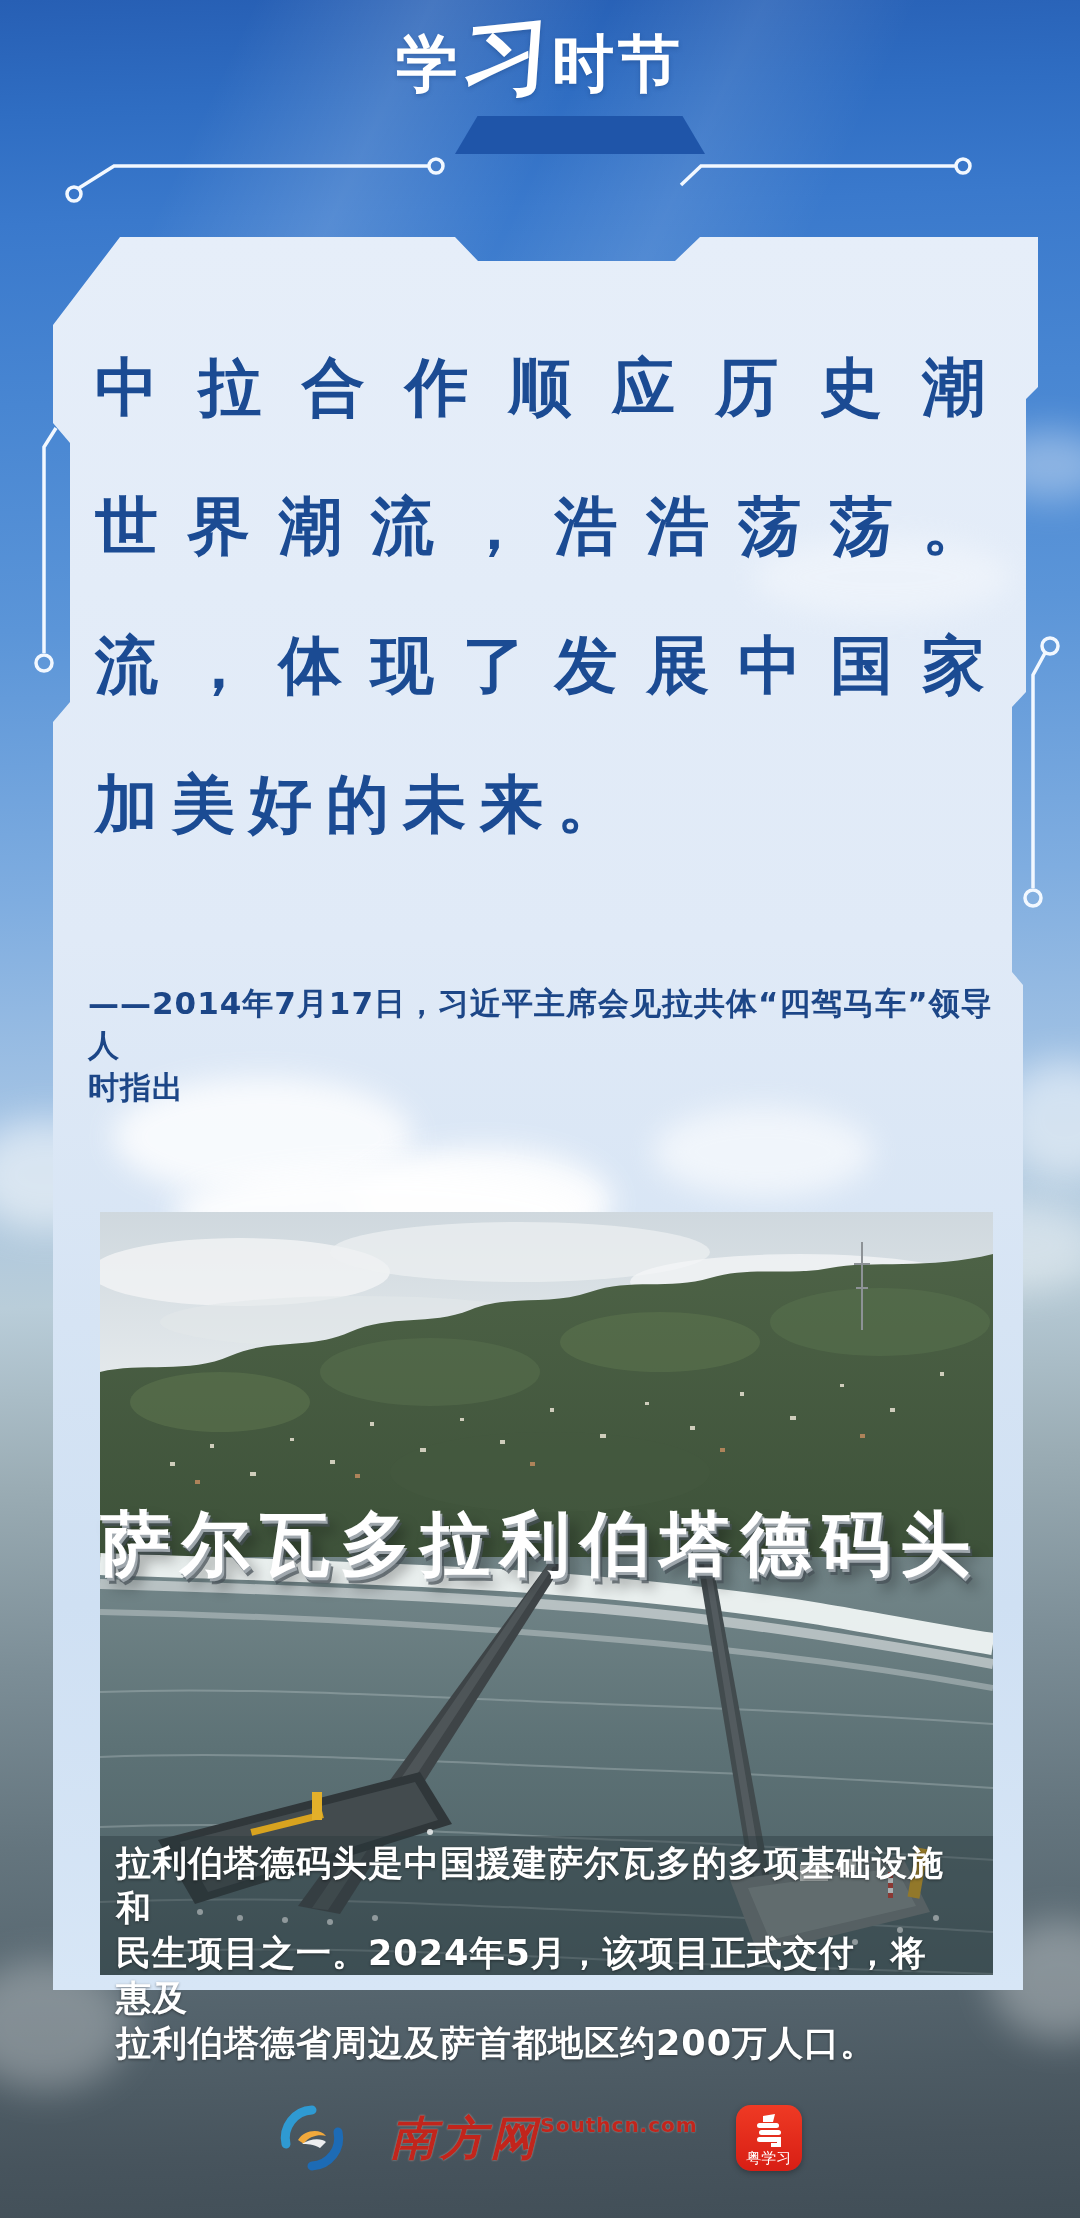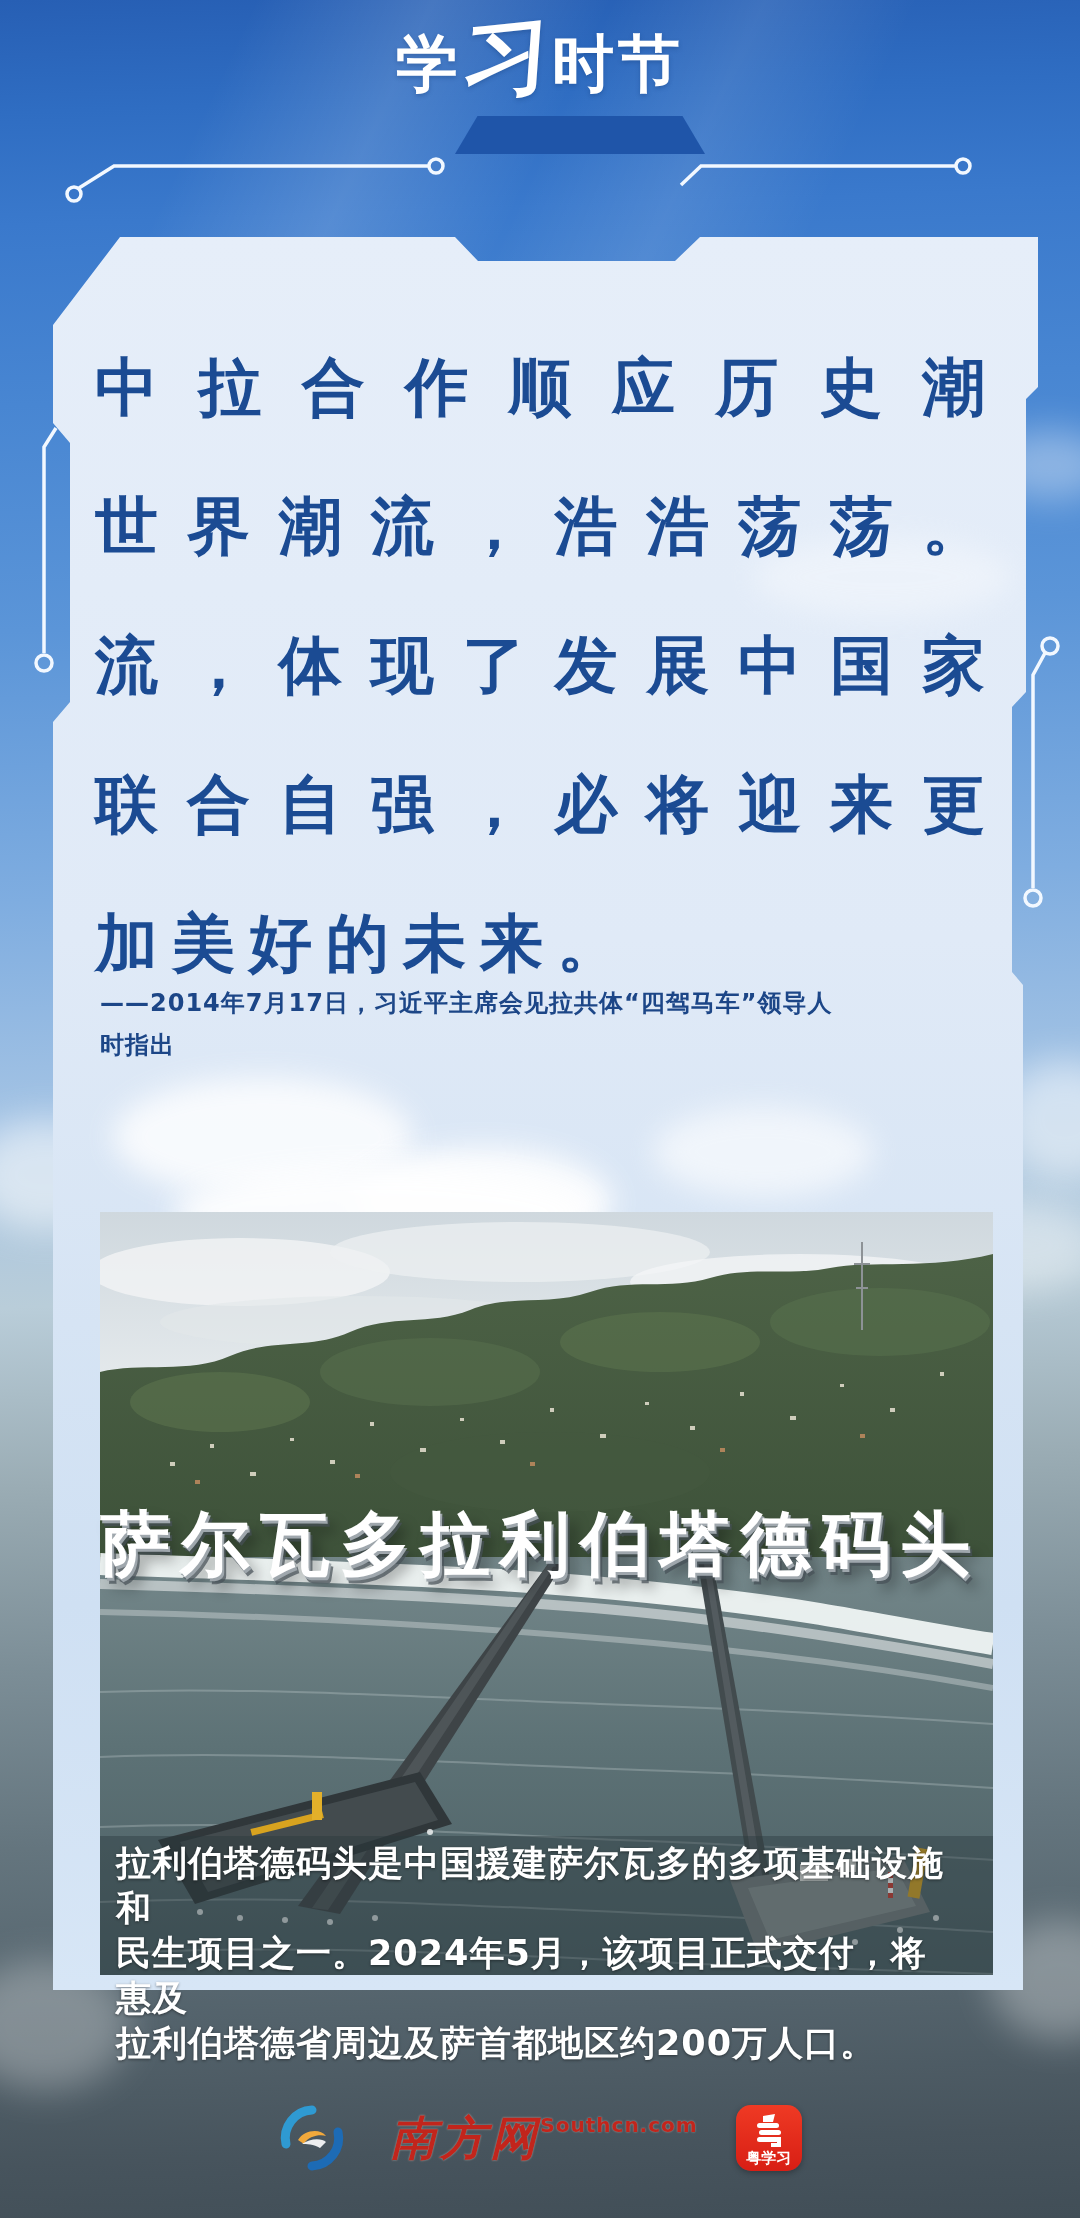--- a/index.html
+++ b/index.html
@@ -45,21 +45,21 @@
       67px 0, 402px 0, 425px 24px, 622px 24px, 647px 0,
       985px 0, 985px 150px, 973px 162px, 973px 455px, 959px 470px,
       959px 735px, 970px 748px, 970px 1753px,
       0 1753px, 0 485px, 17px 465px, 17px 206px, 0 186px, 0 88px);
   }
   .card-cloud{position:absolute;border-radius:50%;filter:blur(14px);background:#fff;}
   
   .quote{left:95px;top:318px;width:890px;color:#1b4b93;font-weight:800;}
   .ql{font-size:63px;line-height:139px;height:139px;text-align:justify;text-align-last:justify;}
   .ql-last{text-align:right;text-align-last:left;letter-spacing:14px;}
-  .attattr{left:100px;top:982px;width:910px;color:#1c4687;font-size:24px;line-height:42px;font-weight:600;letter-spacing:1px;}
+  .attattr{left:88px;top:982px;width:910px;color:#1c4687;font-size:31px;line-height:42px;font-weight:600;letter-spacing:1px;}
   
   .photo{left:100px;top:1212px;width:893px;height:763px;overflow:hidden;background:#5d7074;}
   .photo-title{
     left:75px;top:1498px;width:930px;text-align:center;color:#fff;
     font-size:70px;font-weight:800;letter-spacing:10px;white-space:nowrap;
     text-shadow:2px 3px 0 #9fa7ad,4px 6px 0 rgba(70,80,88,.72),9px 11px 14px rgba(0,0,0,.38);
   }
   .caption{
     left:100px;top:1836px;width:893px;height:139px;box-sizing:border-box;
     background:rgba(40,54,60,.40);padding:5px 32px 0 16px;
@@ -70,21 +70,21 @@
   .footer{left:0;right:0;top:2096px;height:84px;display:flex;justify-content:center;align-items:center;gap:38px;}
   .southcn{display:flex;align-items:center;gap:8px;}
   .southcn-text{display:flex;flex-direction:row;align-items:flex-start;margin-left:36px;}
   .southcn-name{
     color:#c2251c;font-size:46px;font-weight:800;letter-spacing:4px;line-height:48px;
     font-style:italic;text-shadow:0 0 2px rgba(255,245,230,.55);
   }
   .southcn-domain{color:#c2251c;font-size:20px;font-weight:800;letter-spacing:1px;line-height:22px;text-shadow:0 0 2px rgba(255,245,230,.5);}
   .yuexuexi{width:66px;height:66px;border-radius:15px;background:linear-gradient(180deg,#ef3a24,#d81e14);
     display:flex;flex-direction:column;align-items:center;justify-content:flex-end;box-shadow:0 2px 6px rgba(0,0,0,.3);}
-  .yuexuexi-name{color:#fff;font-size:15px;font-weight:700;line-height:20px;margin-bottom:3px;letter-spacing:0;}
+  .yuexuexi-name{color:#fff;font-size:15px;font-weight:400;line-height:20px;margin-bottom:3px;letter-spacing:0;}
 </style>
 </head>
 <body>
 
 <div id="poster">
 
   <div class="abs light-streak"></div>
   <div class="abs bg-cloud" style="left:990px;top:430px;width:120px;height:70px;opacity:.35"></div>
   <div class="abs bg-cloud" style="left:-30px;top:1120px;width:150px;height:110px;opacity:.55"></div>
   <div class="abs bg-cloud" style="left:1000px;top:1060px;width:130px;height:120px;opacity:.5"></div>
@@ -120,21 +120,20 @@
     <div class="card-cloud" style="left:300px;top:910px;width:260px;height:110px;opacity:.85"></div>
     <div class="card-cloud" style="left:600px;top:870px;width:220px;height:90px;opacity:.6"></div>
     <div class="card-cloud" style="left:120px;top:930px;width:420px;height:90px;opacity:.9"></div>
     <div class="card-cloud" style="left:700px;top:300px;width:260px;height:80px;opacity:.35"></div>
   </div>
 
   <div class="abs quote">
     <div class="ql">中拉合作顺应历史潮</div>
     <div class="ql">世界潮流，浩浩荡荡。</div>
     <div class="ql">流，体现了发展中国家</div>
-    <div class="ql">联合自强，必将迎来更</div>
     <div class="ql ql-last">加美好的未来。</div>
   </div>
 
   <div class="abs attattr">
     <div>——2014年7月17日，习近平主席会见拉共体“四驾马车”领导人</div>
     <div>时指出</div>
   </div>
 
   <div class="abs photo">
     <svg width="893" height="763" viewBox="0 0 893 763">

